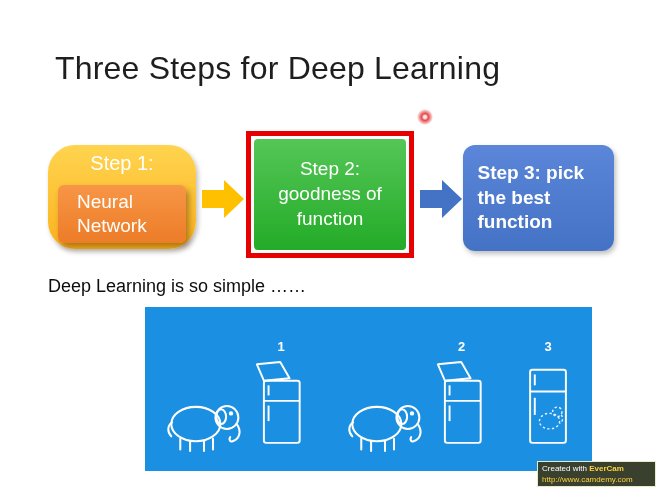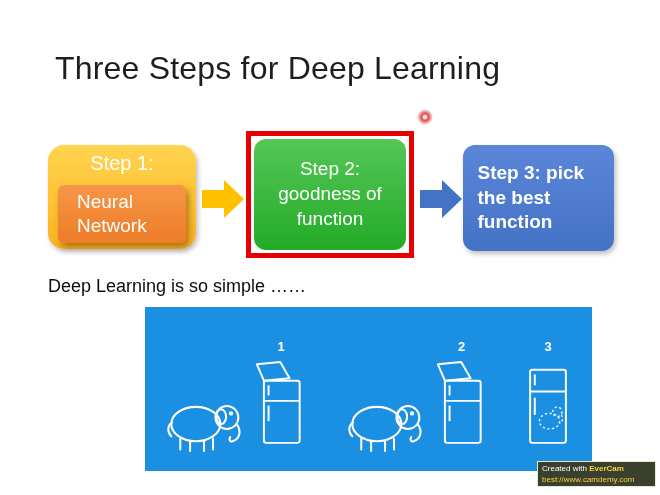--- a/index.html
+++ b/index.html
@@ -16,42 +16,42 @@
 
   
   .laser {
     position:absolute; left:417px; top:109px; width:16px; height:16px; border-radius:50%;
     background:radial-gradient(circle, rgba(255,230,230,0.95) 0 12%, rgba(225,40,40,0.85) 30%, rgba(225,40,40,0.25) 60%, rgba(225,40,40,0) 72%);
   }
 
   
   .step1 {
     position:absolute; left:48px; top:145px; width:148px; height:104px;
-    border-radius:16px;
+    border-radius:27px;
     background:linear-gradient(180deg, #ffd44f 0%, var(--step1_yellow, #fbb21e) 100%);
     box-shadow:2px 3px 5px rgba(0,0,0,0.25);
   }
   .step1-label { margin-top:7px; text-align:center; color:#fff; font-size:20px; }
   .step1-inner {
     position:absolute; left:10px; right:10px; top:40px; height:58px; border-radius:6px;
     background:linear-gradient(180deg, #f79646 0%, var(--step1_orange, #ec7c28) 100%);
     box-shadow:3px 4px 6px rgba(80,40,0,0.45);
     color:#fff; display:flex; align-items:center; justify-content:center;
     text-align:left; font-size:19px; line-height:1.25;
   }
   .step1-inner span { width:90px; }
 
   
   .step2-outer {
     position:absolute; left:246px; top:131px; width:168px; height:127px;
     border:5px solid var(--highlight_red, #e60000); background:#fff;
     box-sizing:border-box; padding:3px;
   }
   .step2 {
-    width:100%; height:100%; border-radius:12px;
+    width:100%; height:100%; border-radius:4px;
     background:linear-gradient(180deg, #55c657 0%, var(--step2_green, #23ab27) 100%);
     color:#fff; display:flex; align-items:center; justify-content:center;
     text-align:center; font-size:19px; line-height:1.3; white-space:pre-line;
   }
 
   
   .step3 {
     position:absolute; left:463px; top:145px; width:151px; height:106px;
     border-radius:12px;
     background:linear-gradient(180deg, #5b86d9 0%, var(--step3_blue, #4472c4) 100%);
@@ -206,16 +206,16 @@
       </div>
     </div>
 
 
   </div>
 
   <div class="evercam">
     <div class="line">
       <span>Created with </span><span class="brand">EverCam</span>
     </div>
-    <div class="line url">best://www.camdemy.com</div>
+    <div class="line url">http://www.camdemy.com</div>
   </div>
 
 </div>
 
 </body></html>

